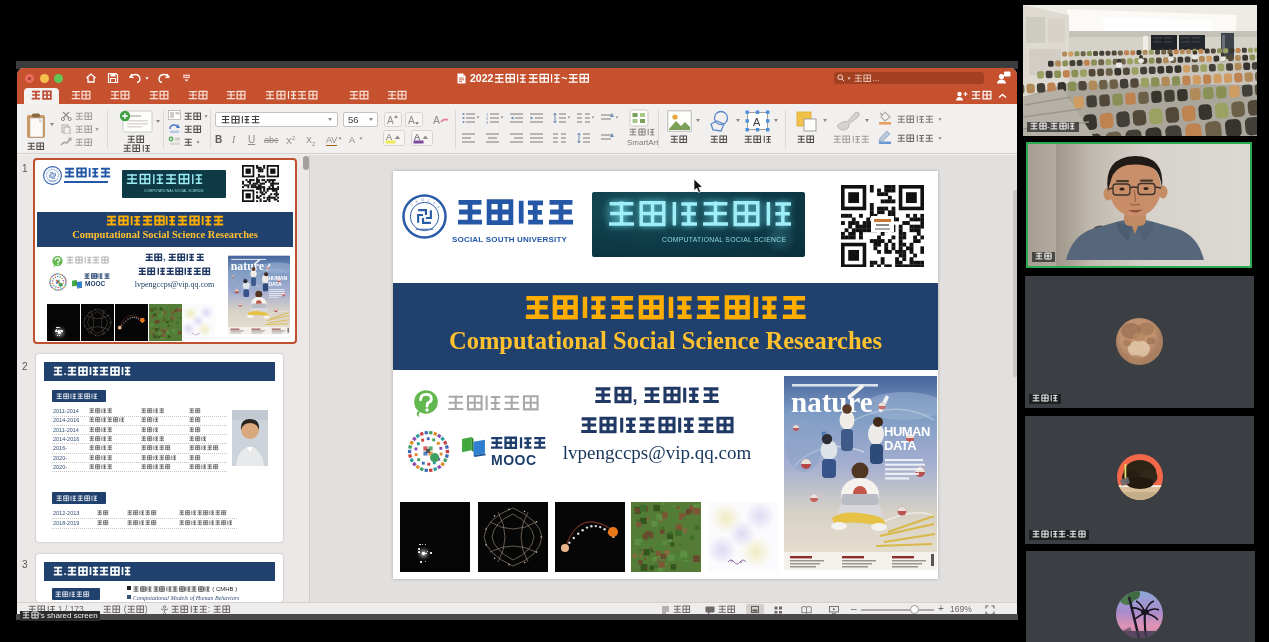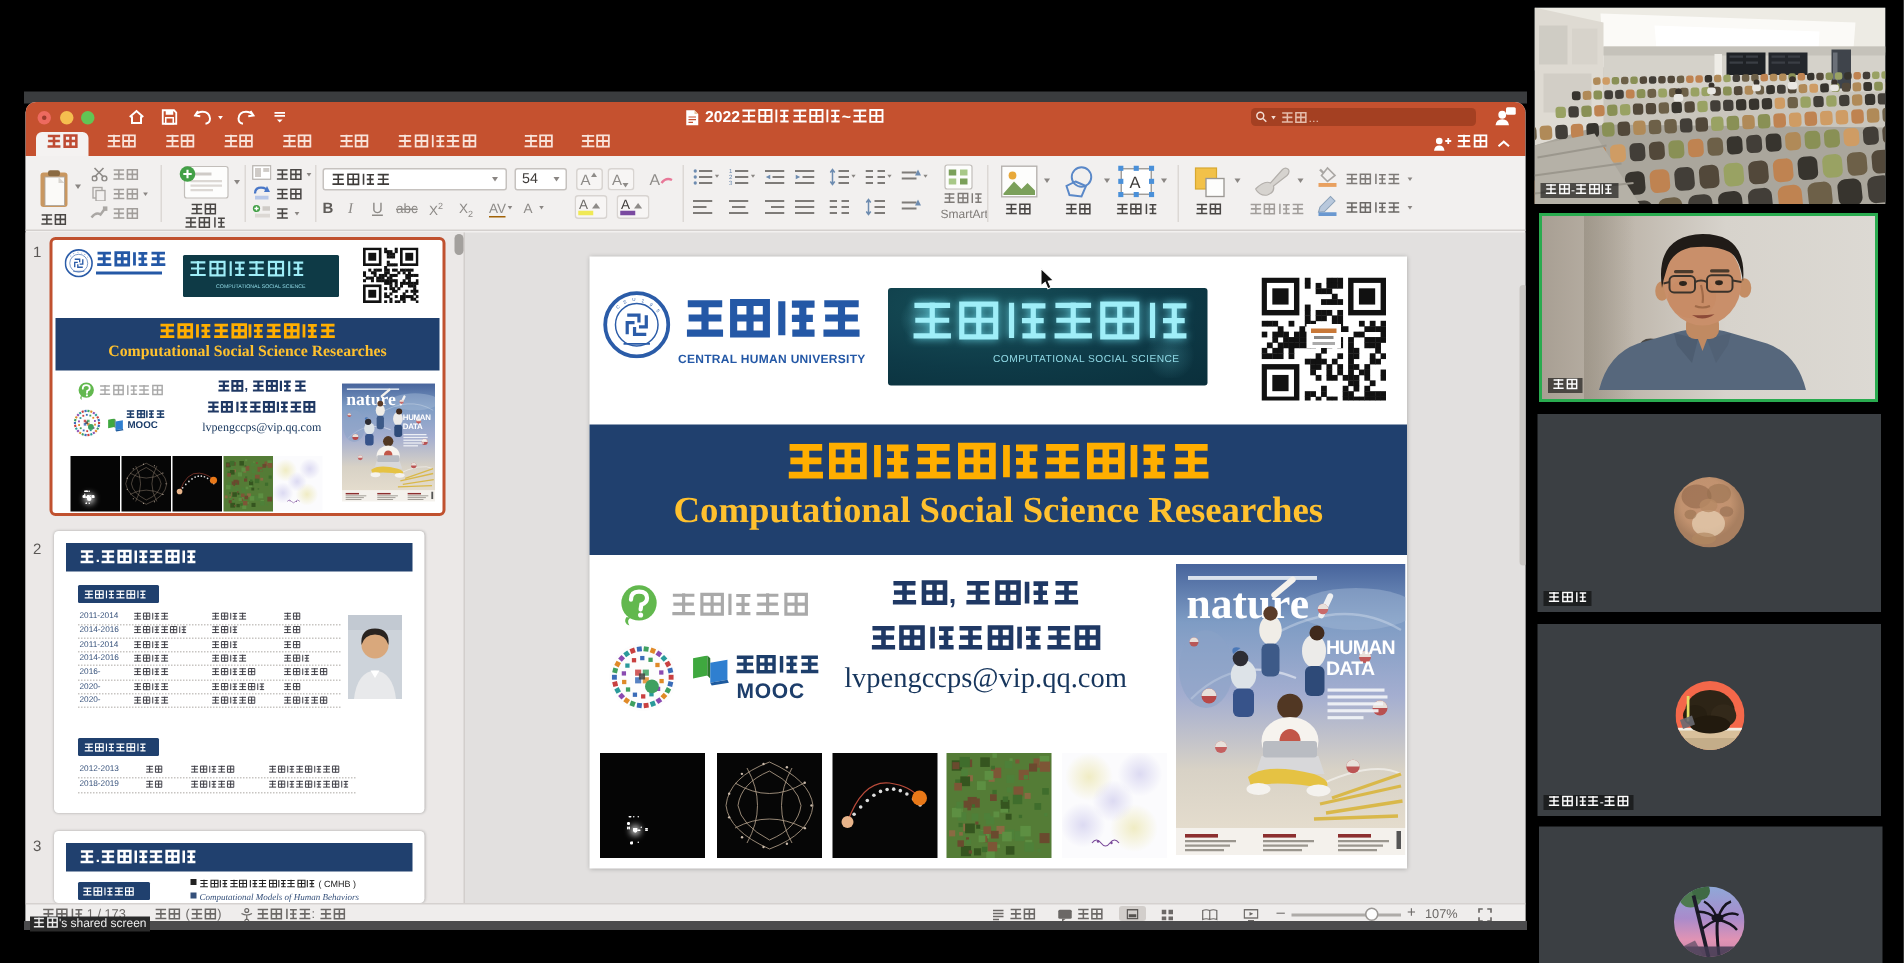--- a/index.html
+++ b/index.html
@@ -295,21 +295,21 @@
           <use href="#z1"></use>
         </svg><svg class="zg ">
           <use href="#z2"></use>
         </svg><svg class="zg ">
           <use href="#z3"></use>
         </svg><svg class="zg ">
           <use href="#z1"></use>
         </svg></div>
       <div class="tri" style="left:311px;top:50px"></div>
       <div class="combo" style="left:326px;top:44px;width:35px;height:15px"></div>
-      <div class="abs" style="left:331px;top:46px;font-size:9.5px;color:#3f3c3a">54</div>
+      <div class="abs" style="left:331px;top:46px;font-size:9.5px;color:#3f3c3a">56</div>
       <div class="tri" style="left:352px;top:50px"></div>
       <svg class="abs" style="left:367px;top:44px" width="18" height="15" viewBox="0 0 18 15">
 <rect x="0.5" y="0.5" width="17" height="14" rx="2" fill="#f7f5f4" stroke="#d8d4d1"></rect>
 <text x="3" y="11.5" font-size="10" fill="#8e8b88" font-family="Liberation Sans">A</text>
 <path d="M9 1 L11 4 L7 4 Z" fill="#8e8b88" transform="translate(3,2)"></path>
       </svg>
       <svg class="abs" style="left:388px;top:44px" width="18" height="15" viewBox="0 0 18 15">
 <rect x="0.5" y="0.5" width="17" height="14" rx="2" fill="#f7f5f4" stroke="#d8d4d1"></rect>
 <text x="3" y="11.5" font-size="10" fill="#8e8b88" font-family="Liberation Sans">A</text>
 <path d="M9 4 L11 1 L7 1 Z" fill="#8e8b88" transform="translate(3,9)"></path>
@@ -1489,21 +1489,21 @@
           </svg></div>
         <div class="abs" style="left:62px;top:27px;font-size:28px;color:#2458a6;font-weight:bold;letter-spacing:-1px"><svg class="zg ">
             <use href="#b1"></use>
           </svg><svg class="zg ">
             <use href="#b2"></use>
           </svg><svg class="zg ">
             <use href="#b3"></use>
           </svg><svg class="zg ">
             <use href="#b1"></use>
           </svg></div>
-        <div class="abs" style="left:59px;top:64px;font-size:8px;font-weight:bold;color:#2458a6;letter-spacing:0.2px">CENTRAL HUMAN UNIVERSITY</div>
+        <div class="abs" style="left:59px;top:64px;font-size:8px;font-weight:bold;color:#2458a6;letter-spacing:0.2px">SOCIAL SOUTH UNIVERSITY</div>
         <div class="abs" style="left:199px;top:21px;width:213px;height:65px;border-radius:2px;
 background:radial-gradient(ellipse at 30% 20%,#175059 0%,#0e3a47 55%,#0a2f3b 100%);overflow:hidden">
 <div class="abs" style="left:8px;top:6px;width:30px;height:30px;background:radial-gradient(circle,rgba(120,220,235,0.28),transparent 70%)"></div>
 <div class="abs" style="left:170px;top:30px;width:36px;height:30px;background:radial-gradient(circle,rgba(120,220,235,0.22),transparent 70%)"></div>
 <div class="abs" style="left:14px;top:7px;font-size:29px;color:#9feef8;letter-spacing:-1px;filter:drop-shadow(0 0 3px rgba(110,225,242,0.9))"><svg class="zg ">
               <use href="#z1"></use>
             </svg><svg class="zg ">
               <use href="#z2"></use>
             </svg><svg class="zg ">
               <use href="#z3"></use>
@@ -2165,21 +2165,21 @@
         </svg>
         <svg class="abs" style="left:812px;top:2.5px" width="10" height="8" viewBox="0 0 10 8">
 <rect x="0.5" y="0.5" width="9" height="5.5" fill="none" stroke="#6b6866" stroke-width="0.9"></rect>
           <path d="M4 2 L6.5 3.2 L4 4.5 Z" fill="#6b6866"></path>
 <path d="M3 7.8 H7" stroke="#6b6866" stroke-width="0.9"></path>
         </svg>
         <div class="sbit" style="left:834px;font-size:10px">–</div>
         <div class="abs" style="left:844px;top:6px;width:73px;height:1.5px;background:#aeaba8"></div>
         <div class="abs" style="left:893px;top:1.5px;width:9px;height:9px;border-radius:50%;background:#fdfdfd;border:1px solid #9a9794"></div>
         <div class="sbit" style="left:921px;font-size:10px">+</div>
-        <div class="sbit" style="left:933px">107%</div>
+        <div class="sbit" style="left:933px">169%</div>
         <svg class="abs" style="left:968px;top:1.5px" width="10" height="10" viewBox="0 0 10 10">
 <path d="M1 3.5 V1 H3.5 M6.5 1 H9 V3.5 M9 6.5 V9 H6.5 M3.5 9 H1 V6.5" stroke="#6b6866" stroke-width="1.1" fill="none"></path>
         </svg>
       </div>
     </div>
     <div class="abs" style="left:4px;top:550px;background:#2a2a2a;color:#eee;font-size:8px;line-height:10px;padding:0 2px"><svg class="zg ">
         <use href="#z1"></use>
       </svg><svg class="zg ">
         <use href="#z2"></use>
       </svg>'s shared screen</div>

